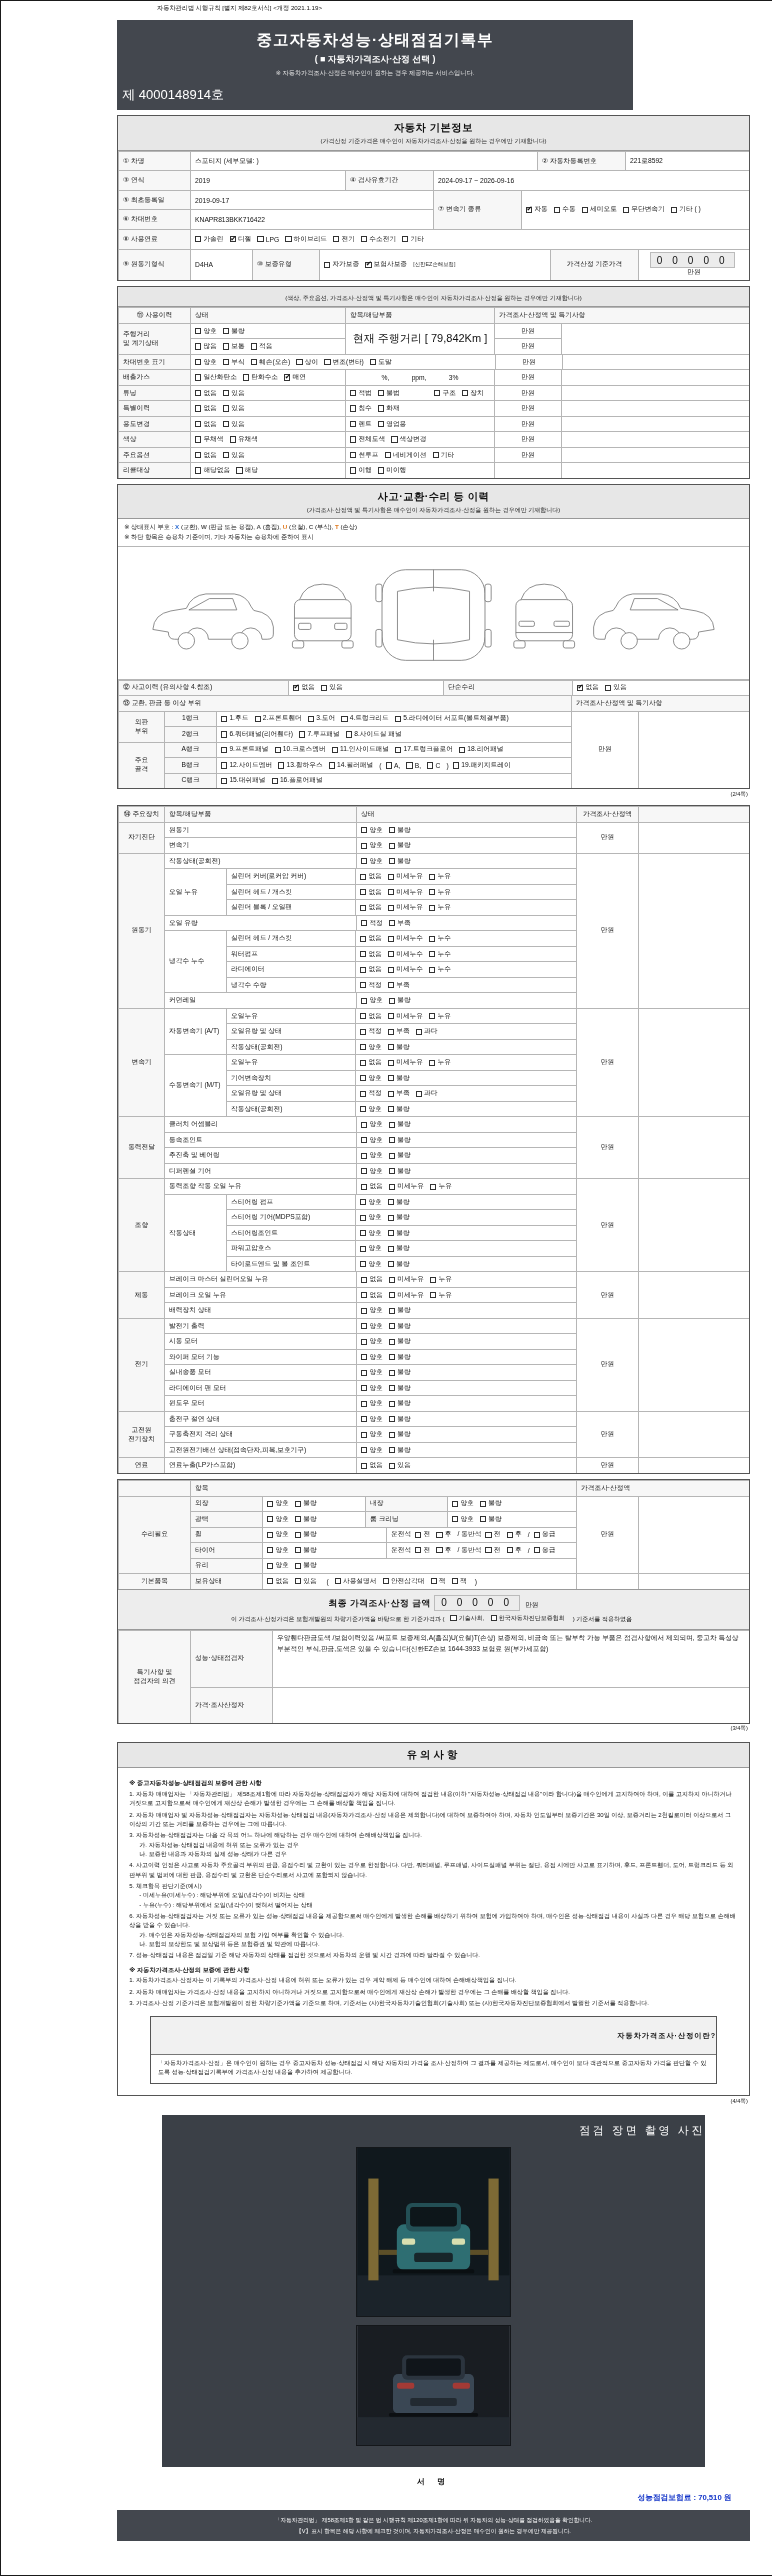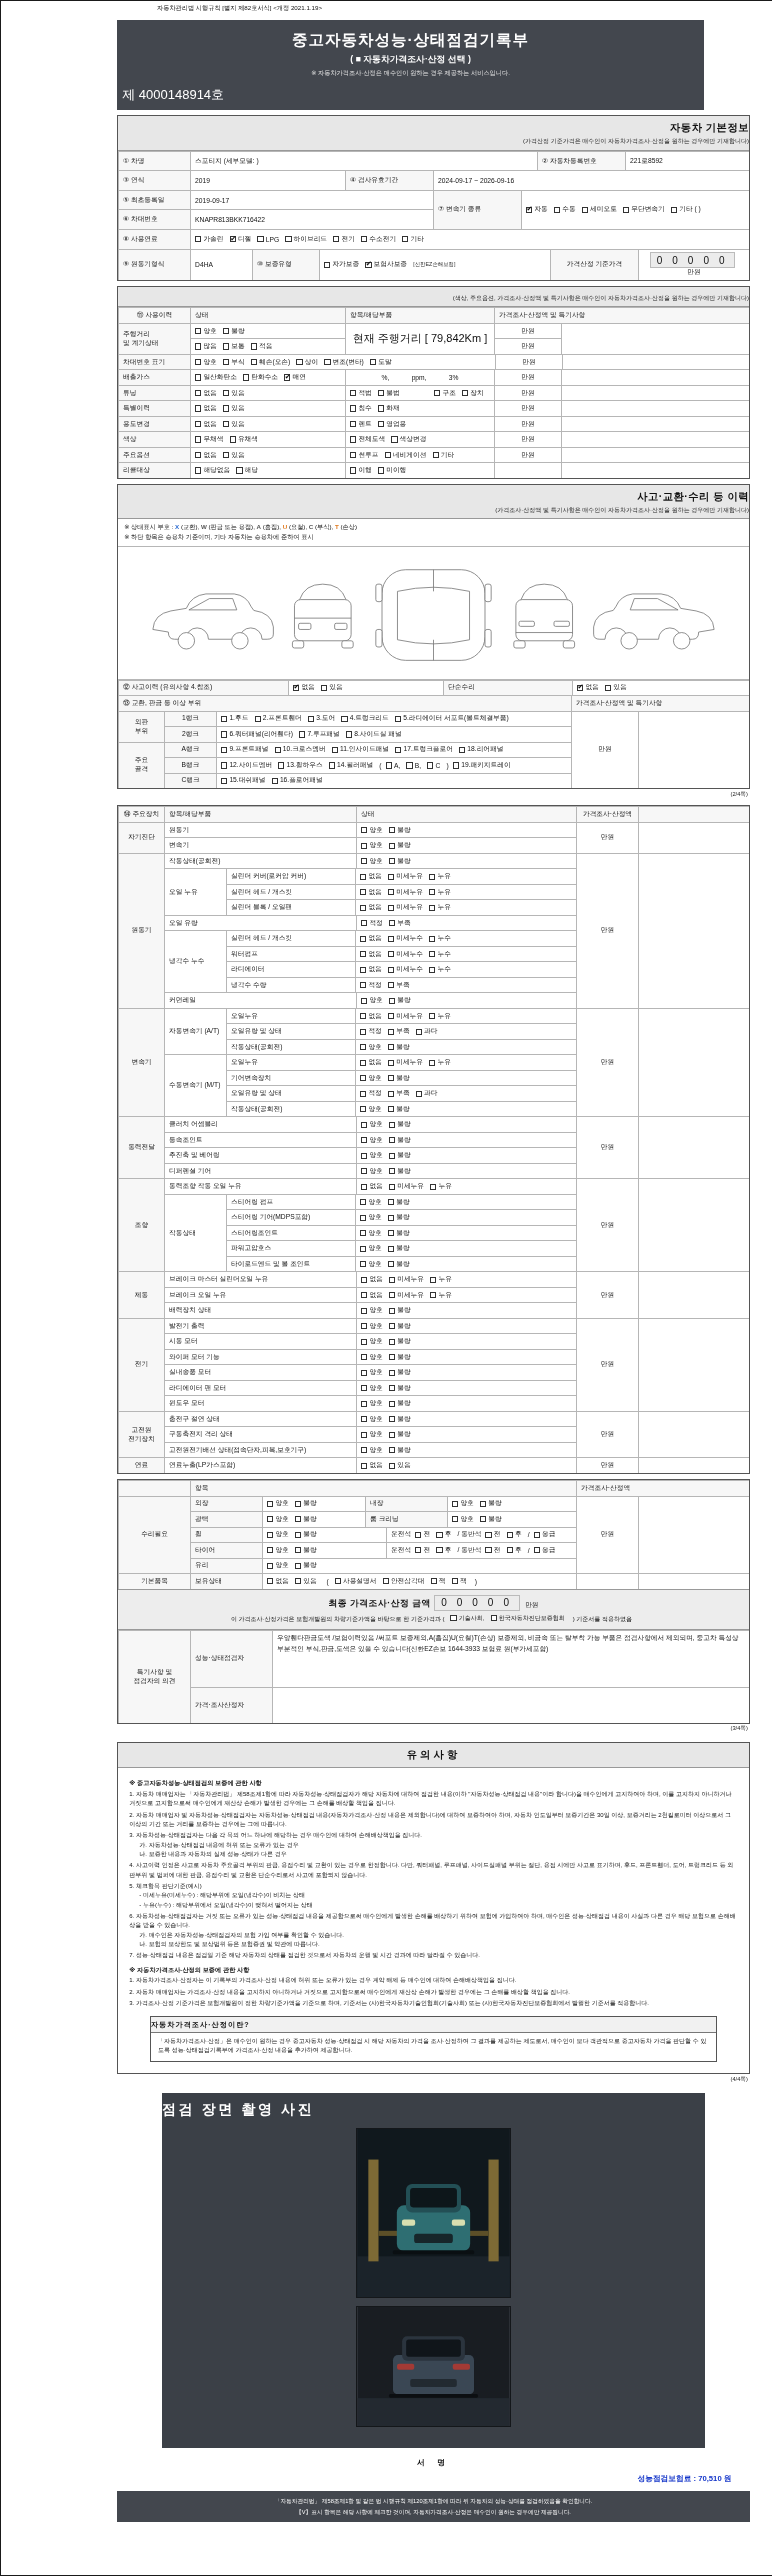--- a/index.html
+++ b/index.html
@@ -1,29 +1,29 @@
 <!DOCTYPE html>
 <html style="font-size:8.2px"><head>
 <meta charset="utf-8">
 <style>
   *{box-sizing:border-box}
   html,body{margin:0;padding:0}
   body{width:773px;height:2576px;background:#fff;font-family:"Liberation Sans","DejaVu Sans",sans-serif;color:#111;border:1px solid #1a1a1a;overflow:hidden;position:relative}
   .doc{width:633px;margin-left:116px}
   .law-note{font-size:6.2px;color:#111;padding:2.6px 0 2.1px 40px}
   
-  .header-box{width:587px;background:#43474e;color:#fff;padding-bottom:6.2px}
+  .header-box{width:516px;background:#43474e;color:#fff;padding-bottom:6.2px}
   .header-box .topline{height:2.1px;background:#fff;margin-top:3.6px}
   .h-title{text-align:center;font-size:15.5px;font-weight:bold;letter-spacing:1px;margin-top:9.3px}
   .h-sub{text-align:center;font-size:8.8px;font-weight:bold;margin-top:3.6px}
   .h-note{text-align:center;font-size:6.2px;color:#e3e3e3;margin-top:2.6px}
   .h-docno{font-size:13px;font-weight:normal;padding:8.2px 0 0 5.2px}
   
   .block{border:1px solid #555;margin-top:5.2px;background:#fff}
-  .sec-head{background:#e7e7e7;text-align:right;padding:4.6px 0 3.6px;border-bottom:0.5px solid #999}
+  .sec-head{background:#e7e7e7;text-align:center;padding:4.6px 0 3.6px;border-bottom:0.5px solid #999}
   .sec-title{font-size:10.3px;font-weight:bold;letter-spacing:0.5px}
   .sec-sub{font-size:6px;margin-top:2.1px;color:#222}
   .row,.grow{display:flex;align-items:stretch}
   .c{border-top:0.5px solid #b6b6b6;border-left:0.5px solid #b6b6b6;padding:2.6px 4.1px;font-size:6.7px;display:flex;align-items:center;flex-wrap:wrap;min-height:15.5px}
   .row>.c:first-child,.grow>.c:first-child,.grow>div:first-child>.c{border-left-color:#b6b6b6}
   .lb{background:#f7f7f7}
   .center{justify-content:center;text-align:center}
   .flex1{flex:1}
   .pre{white-space:pre-line}
   .midcol{flex:1;display:flex;flex-direction:column}
@@ -50,30 +50,30 @@
   .state{flex:1}
   .pricecell{width:62px;justify-content:center;background:#fff}
   .notecell{width:111px}
   .drow{display:flex;align-items:stretch;flex:1}
   
   .notice-head{background:#e7e7e7;text-align:center;padding:5.2px 0;border-bottom:0.5px solid #999;font-size:10.3px;font-weight:bold;letter-spacing:3.1px}
   .notice-body{padding:6.2px 11.3px 8.2px;font-size:6px;line-height:1.55}
   .nsec{font-weight:bold;margin:4.1px 0 2.1px;font-size:6.2px}
   .nitem{white-space:pre-wrap;margin:2.1px 0}
   .nbox{border:0.8px solid #555;margin:7.2px 20.6px 3.1px;padding:0 0 5.2px}
-  .nbox-title{text-align:left;font-weight:bold;font-size:7.2px;padding:2px 0;border-bottom:0.5px solid #777;background:#f1f1f1;letter-spacing:1px}
+  .nbox-title{text-align:right;font-weight:bold;font-size:7.2px;padding:13px 0;border-bottom:0.5px solid #777;background:#f1f1f1;letter-spacing:1px}
   .nbox-text{padding:4.1px 7.2px 0;font-size:6px;line-height:1.55}
   .pagemark{text-align:right;font-size:5.7px;padding:1.5px 2.1px;color:#222}
   
   .finalprice{border-bottom:0.5px solid #999;background:#ededed;text-align:center;padding:5.2px 0 4.1px}
   .fp-label{font-size:8.8px;font-weight:bold;margin-right:1px;letter-spacing:0.5px}
   .fp-note{font-size:6px;margin-top:3.1px}
   
   .photo-block{background:#3b4047;width:543px;margin:8.2px auto 0;padding:8.2px 0 13.4px}
-  .photo-title{color:#fff;text-align:left;font-size:14px;font-weight:bold;letter-spacing:2.6px;margin-bottom:8.2px}
+  .photo-title{color:#fff;text-align:right;font-size:11px;font-weight:normal;letter-spacing:2.6px;margin-bottom:8.2px}
   .photo{display:block;margin:0 auto 8.2px;border:0.5px solid #14171a}
   .sign-line{text-align:center;font-size:7.7px;font-weight:bold;letter-spacing:5.2px;margin-top:9.3px}
   .fee{text-align:right;color:#1536c9;font-weight:bold;font-size:7.7px;padding-right:18.5px;margin-top:6.2px}
   .footer{background:#43474e;color:#fff;font-size:5.7px;text-align:center;padding:5.2px 4.1px;margin-top:7.2px;line-height:1.8}
 </style>
 </head>
 <body>
 
 <div class="doc">
 

